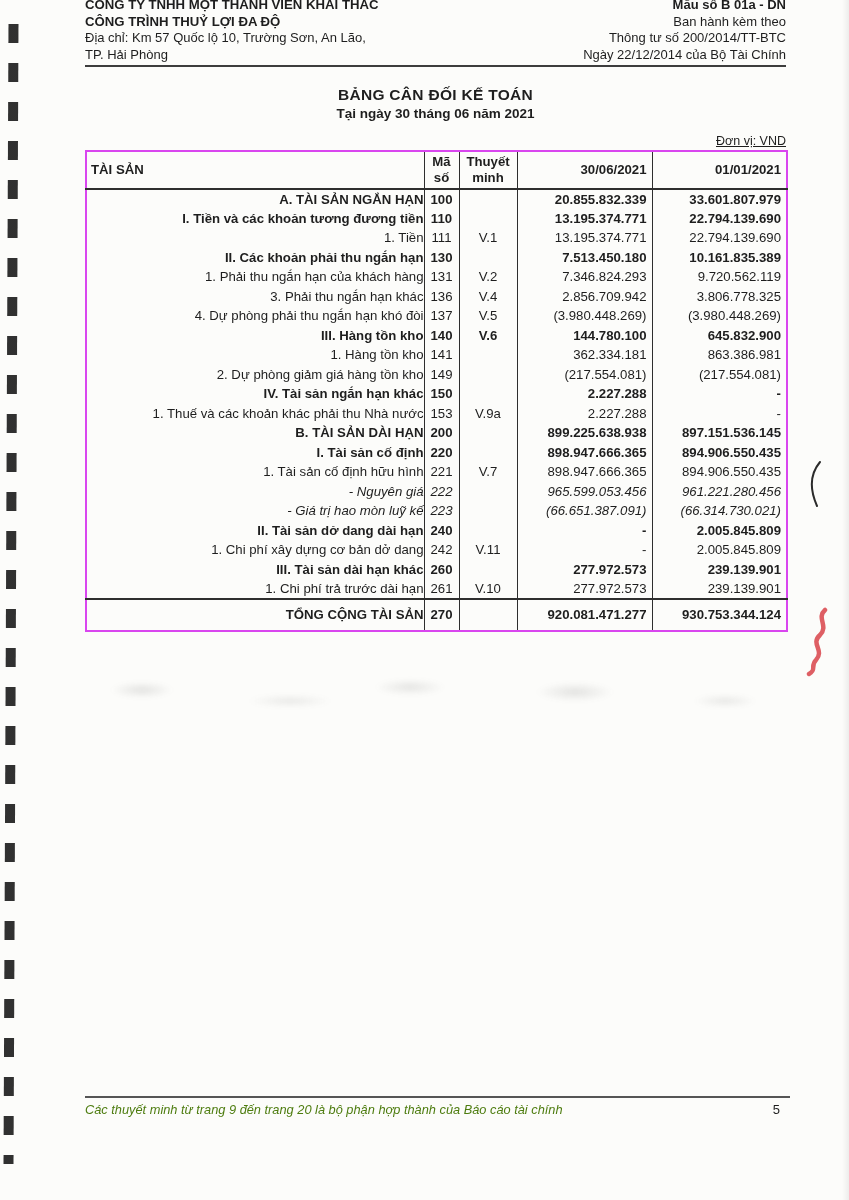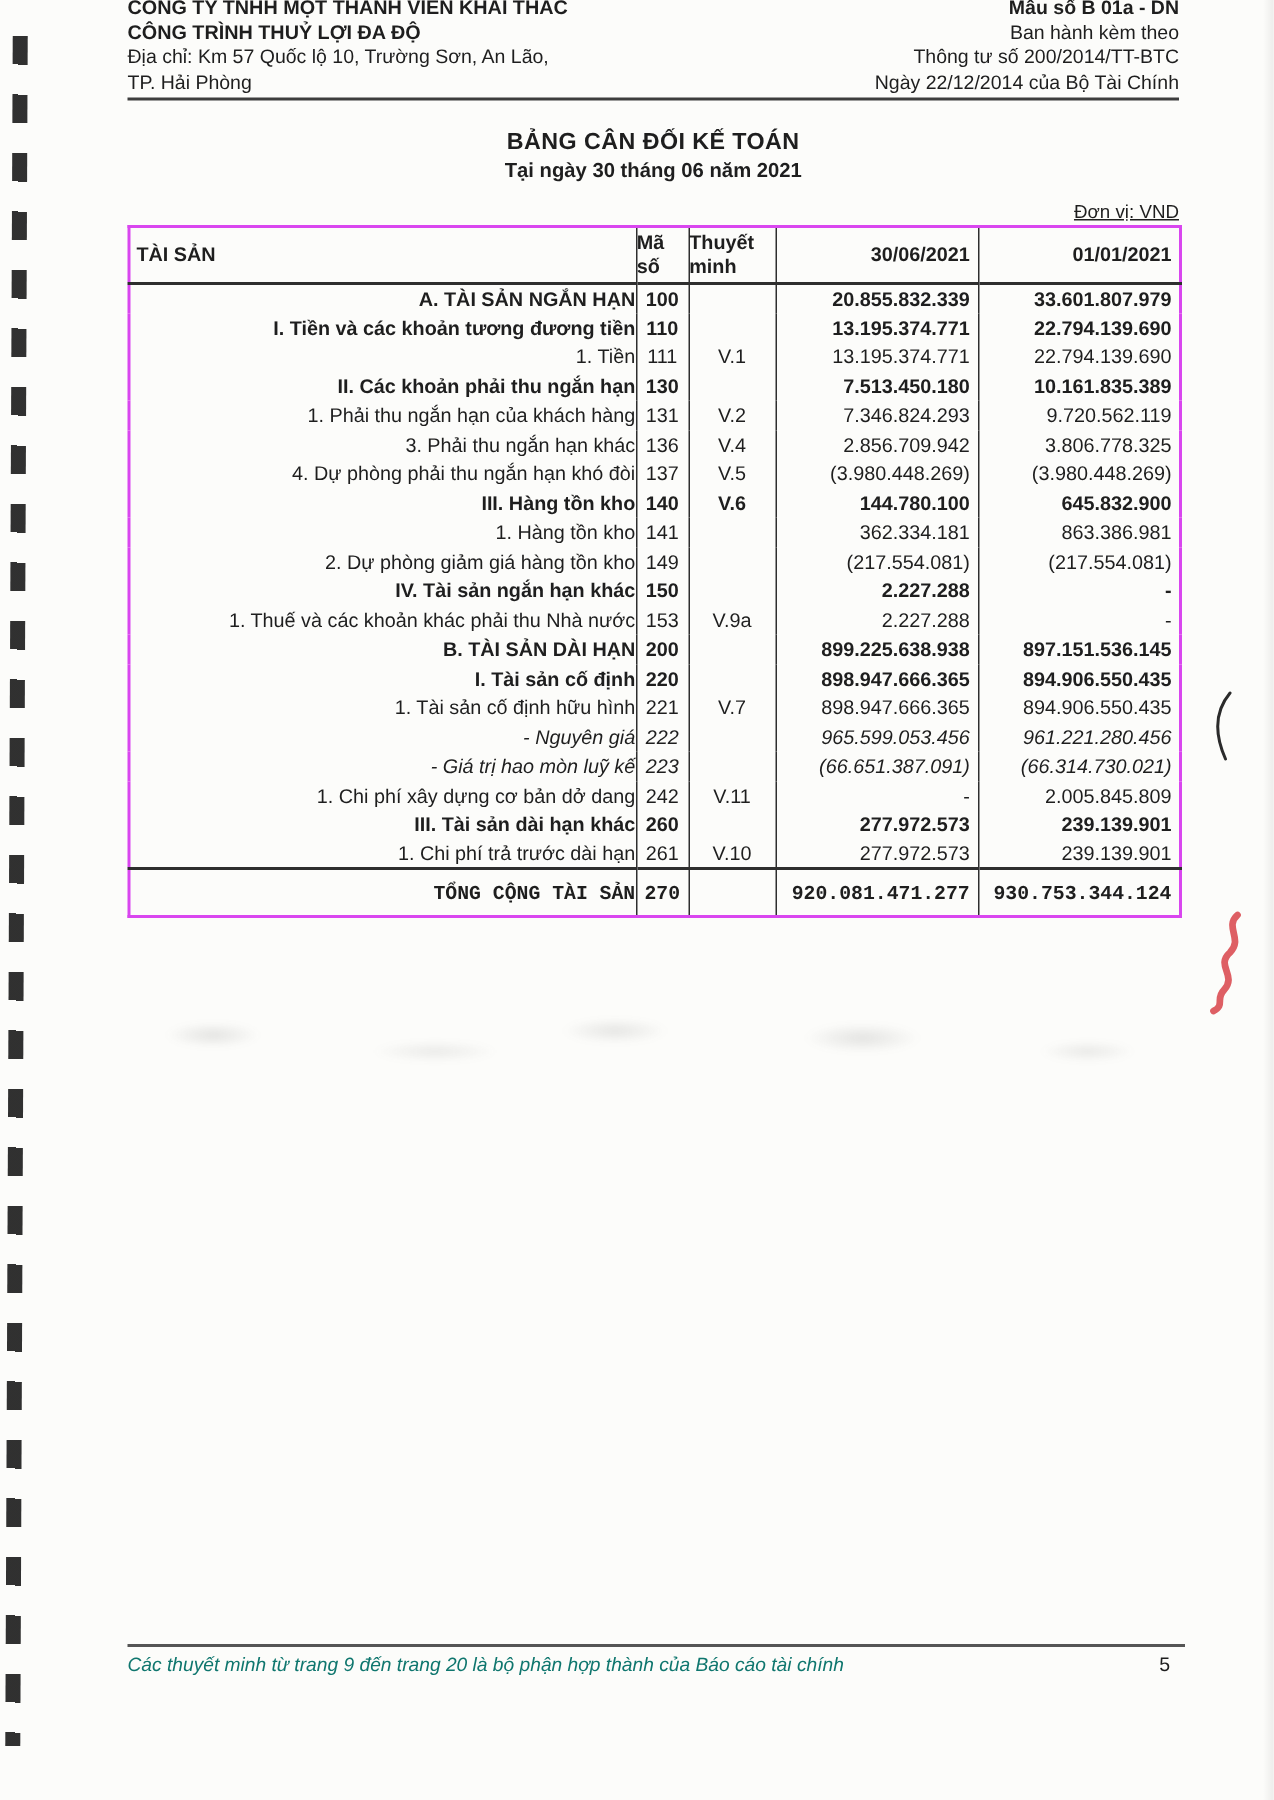--- a/index.html
+++ b/index.html
@@ -20,35 +20,35 @@
   .form-no { font-weight:bold; }
 
   .title { text-align:center; margin-top:19px; font-weight:bold; font-size:15.5px; letter-spacing:.3px; }
   .subtitle { text-align:center; font-weight:bold; font-size:13.5px; margin-top:2px; }
   .unit { text-align:right; font-size:12.5px; margin-top:13px; margin-bottom:2px;text-decoration:underline; }
 
   table { width:701px; border-collapse:collapse; table-layout:fixed; font-size:13.2px; border:2px solid #d946ef; }
   th { height:38px; font-weight:bold; vertical-align:middle; border-bottom:2px solid #2e2e2e; line-height:16px; }
   .c-code, .c-note, .c-v1, .c-v2 { border-left:1.5px solid #2e2e2e; }
   th.c-name { text-align:left; padding-left:4px; }
-  th.c-code, th.c-note { text-align:left; }
+  th.c-code, th.c-note { text-align:center; }
   th.c-v1, th.c-v2 { text-align:right; padding-right:5px; }
   td { height:19.5px; line-height:15px; vertical-align:middle; padding:0; }
   td.c-name { text-align:right; padding-left:4px; white-space:nowrap; overflow:hidden; }
   td.c-code, td.c-note { text-align:center; }
   td.c-v1, td.c-v2 { text-align:right; padding-right:5px; }
   tr.s-b { font-weight:bold; }
   tr.s-i { font-style:italic; }
   tr.s-i td.c-name { padding-left:20px; }
   tr.s-t { font-weight:bold; }
-  tr.s-t td { border-top:2.5px solid #2e2e2e; height:32px;font-family:Liberation Mono, monospace; }
+  tr.s-t td { border-top:2.5px solid #2e2e2e; height:32px; }
 
   .footer { position:absolute; left:85px; width:705px; top:1096px; border-top:2px solid #555;
     padding-top:4px; display:flex; justify-content:space-between; align-items:flex-start; }
-  .footer-note { font-style:italic; font-size:12.8px; color:#0f766e; }
+  .footer-note { font-style:italic; font-size:12.8px; color:#4d7c0f; }
   .page-num { font-size:13px; padding-right:10px; }
 
   
   .smudge { position:absolute; filter:blur(2px); pointer-events:none; }
   .smudge1 { left:70px; top:668px; width:400px; height:55px; background:
     radial-gradient(ellipse 45px 12px at 18% 40%, rgba(80,80,80,.14), transparent 70%),
     radial-gradient(ellipse 60px 10px at 55% 60%, rgba(80,80,80,.10), transparent 70%),
     radial-gradient(ellipse 50px 12px at 85% 35%, rgba(80,80,80,.13), transparent 70%); }
   .smudge2 { left:500px; top:668px; width:300px; height:60px; background:
     radial-gradient(ellipse 55px 14px at 25% 40%, rgba(80,80,80,.14), transparent 70%),
@@ -217,20 +217,27 @@
             <td class="c-v1">965.599.053.456</td>
             <td class="c-v2">961.221.280.456</td>
           </tr>
           <tr class="s-i">
             <td class="c-name">- Giá trị hao mòn luỹ kế</td>
             <td class="c-code">223</td>
             <td class="c-note"></td>
             <td class="c-v1">(66.651.387.091)</td>
             <td class="c-v2">(66.314.730.021)</td>
           </tr>
+          <tr class="s-b">
+            <td class="c-name">II. Tài sản dở dang dài hạn</td>
+            <td class="c-code">240</td>
+            <td class="c-note"></td>
+            <td class="c-v1">-</td>
+            <td class="c-v2">2.005.845.809</td>
+          </tr>
           <tr class="s-n">
             <td class="c-name">1. Chi phí xây dựng cơ bản dở dang</td>
             <td class="c-code">242</td>
             <td class="c-note">V.11</td>
             <td class="c-v1">-</td>
             <td class="c-v2">2.005.845.809</td>
           </tr>
           <tr class="s-b">
             <td class="c-name">III. Tài sản dài hạn khác</td>
             <td class="c-code">260</td>

